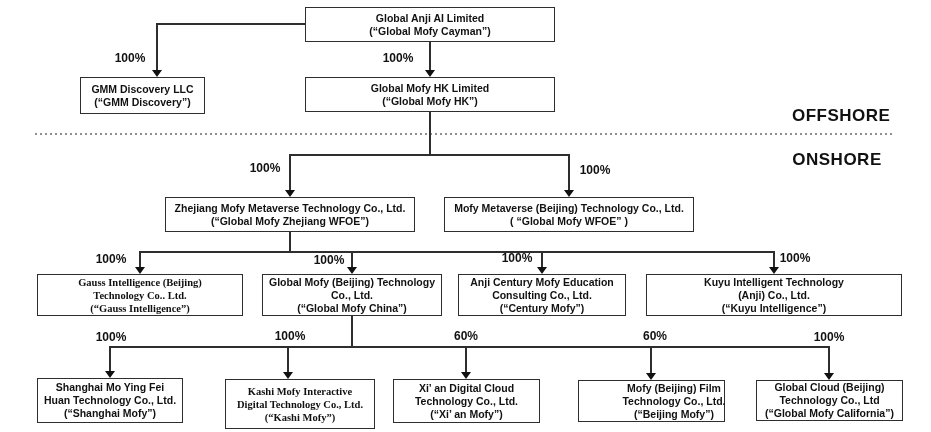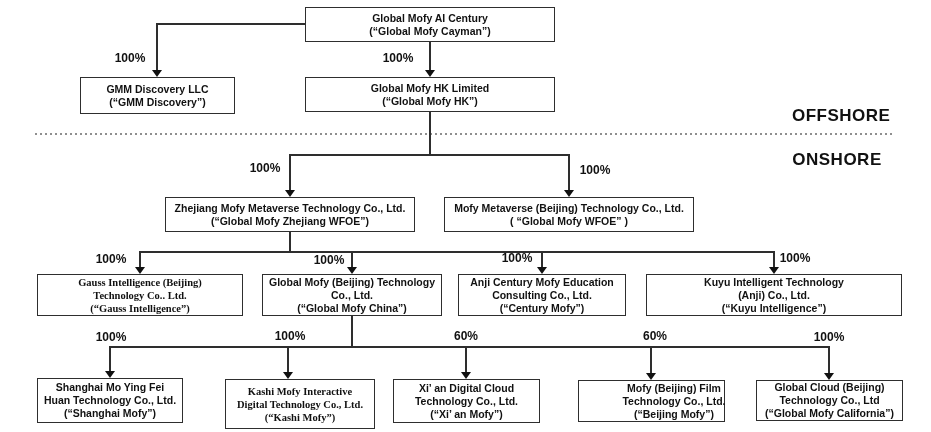--- a/index.html
+++ b/index.html
@@ -76,25 +76,25 @@
   <div class="pct" style="left:304px;top:253px;">100%</div>
   <div class="pct" style="left:492px;top:251px;">100%</div>
   <div class="pct" style="left:770px;top:251px;">100%</div>
   <div class="pct" style="left:86px;top:330px;">100%</div>
   <div class="pct" style="left:265px;top:329px;">100%</div>
   <div class="pct" style="left:441px;top:329px;">60%</div>
   <div class="pct" style="left:630px;top:329px;">60%</div>
   <div class="pct" style="left:804px;top:330px;">100%</div>
 
   <div class="box" style="left:305px;top:7px;width:250px;height:35px;">
-    <span>Global Mofy AI Century</span>
+    <span>Global Anji AI Limited</span>
     <span>(“Global Mofy Cayman”)</span>
   </div>
 
-  <div class="box" style="left:80px;top:77px;width:155px;height:37px;">
+  <div class="box" style="left:80px;top:77px;width:125px;height:37px;">
     <span>GMM Discovery LLC</span>
     <span>(“GMM Discovery”)</span>
   </div>
 
   <div class="box" style="left:305px;top:77px;width:250px;height:35px;">
     <span>Global Mofy HK Limited</span>
     <span>(“Global Mofy HK”)</span>
   </div>
 
   <div class="box" style="left:165px;top:197px;width:250px;height:35px;">

